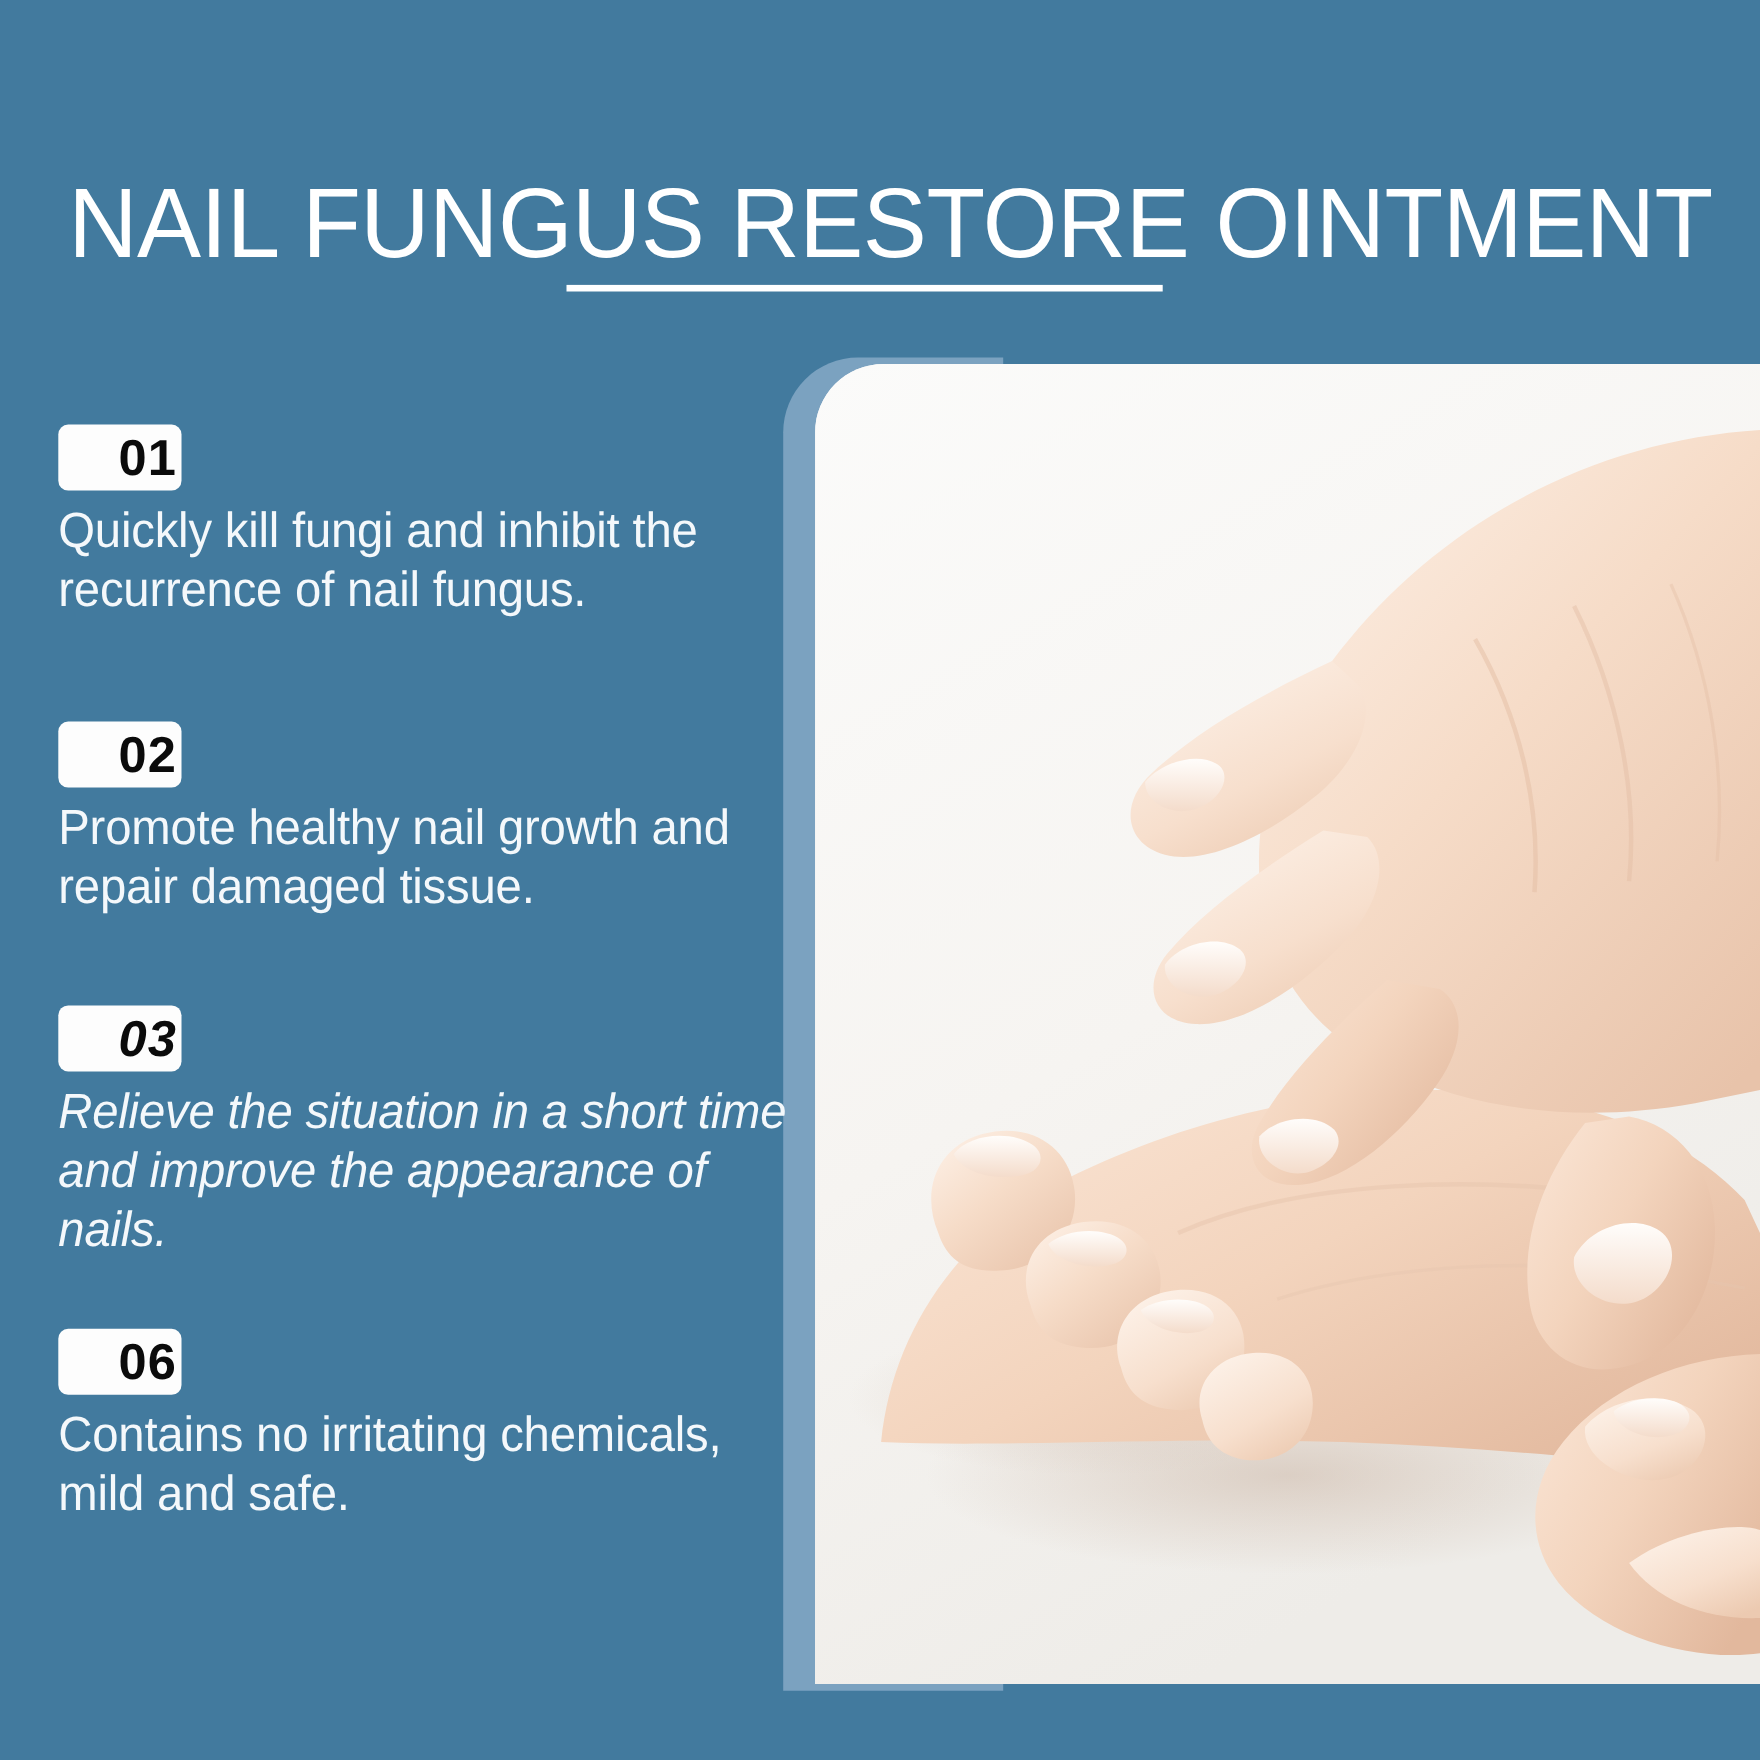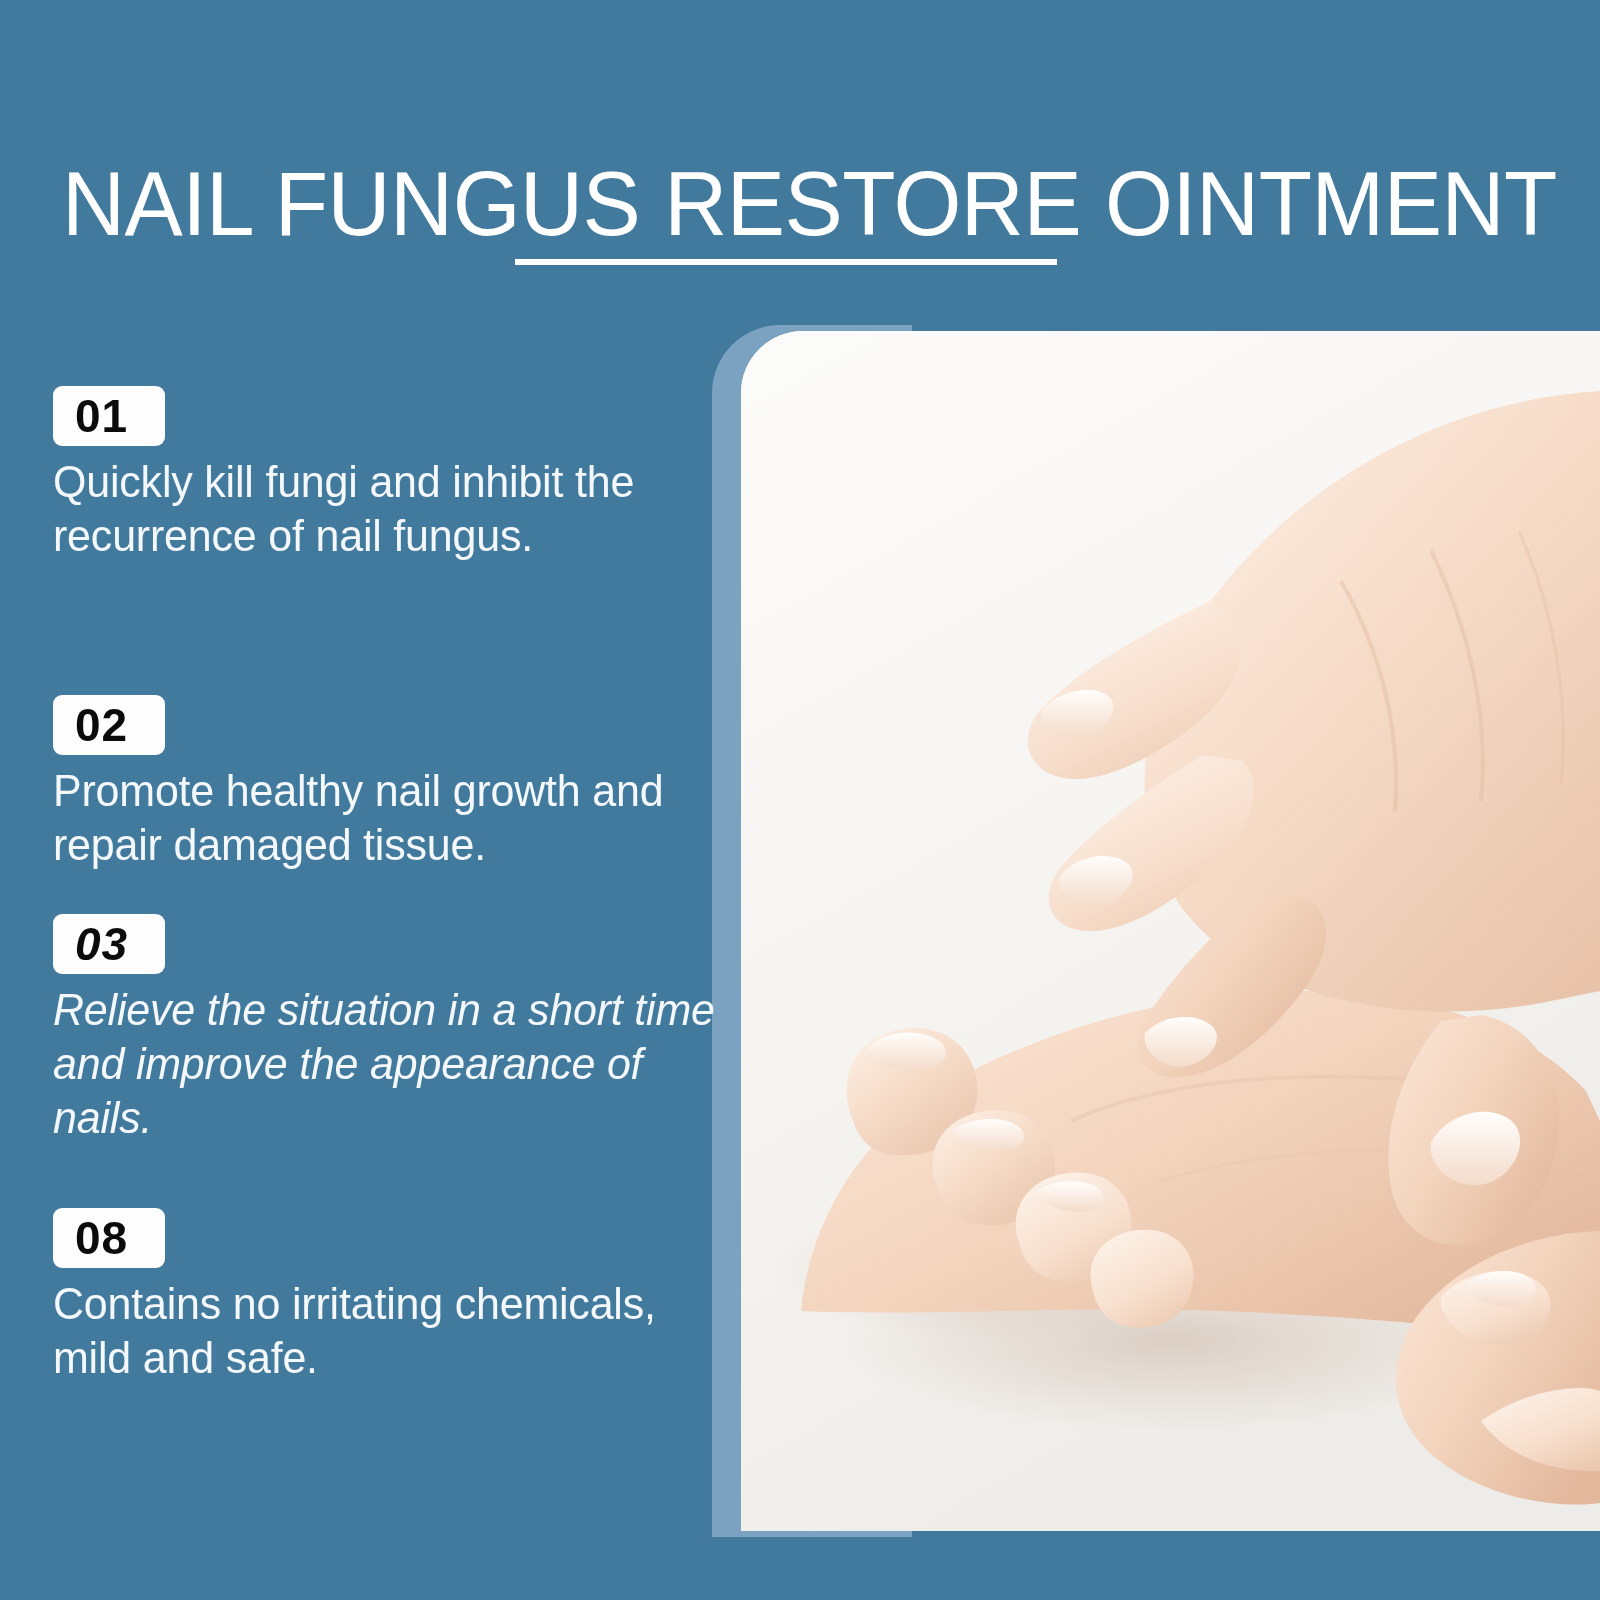--- a/index.html
+++ b/index.html
@@ -54,39 +54,39 @@
     display: inline-block;
     min-width: 112px;
     box-sizing: border-box;
     background: #fdfdfd;
     color: #0b0b0b;
     border-radius: 9px;
     font-size: 46px;
     line-height: 60px;
     height: 60px;
     font-weight: 700;
-    text-align: left;
+    text-align: right;
     letter-spacing: 1px;
-    padding: 0 22px;
+    padding: 0 4px;
   }
   .feature-text {
     margin-top: 9px;
     color: #f4f8fb;
     font-size: 45px;
     line-height: 54px;
     font-weight: 300;
     letter-spacing: -0.2px;
     transform: scaleX(0.955);
     transform-origin: left top;
     width: 700px;
   }
 
   
   #feature-1 { top: 0px; }
-  #feature-2 { top: 270px; margin-top: 39px; }
+  #feature-2 { top: 270px; }
   #feature-3 { top: 528px; font-style: italic; }
   #feature-4 { top: 822px; }
 
   
   #photo-shadow {
     position: absolute;
     left: 712px;
     top: 325px;
     width: 200px;
     height: 1212px;
@@ -270,19 +270,19 @@
       <div class="feature-badge">02</div>
       <div class="feature-text">Promote healthy nail growth and repair damaged tissue.</div>
     </div>
 
     <div class="feature" id="feature-3">
       <div class="feature-badge">03</div>
       <div class="feature-text">Relieve the situation in a short time and improve the appearance of nails.</div>
     </div>
 
     <div class="feature" id="feature-4">
-      <div class="feature-badge">08</div>
+      <div class="feature-badge">06</div>
       <div class="feature-text">Contains no irritating chemicals, mild and safe.</div>
     </div>
 
   </div>
 
 </div>
 
 </body></html>

